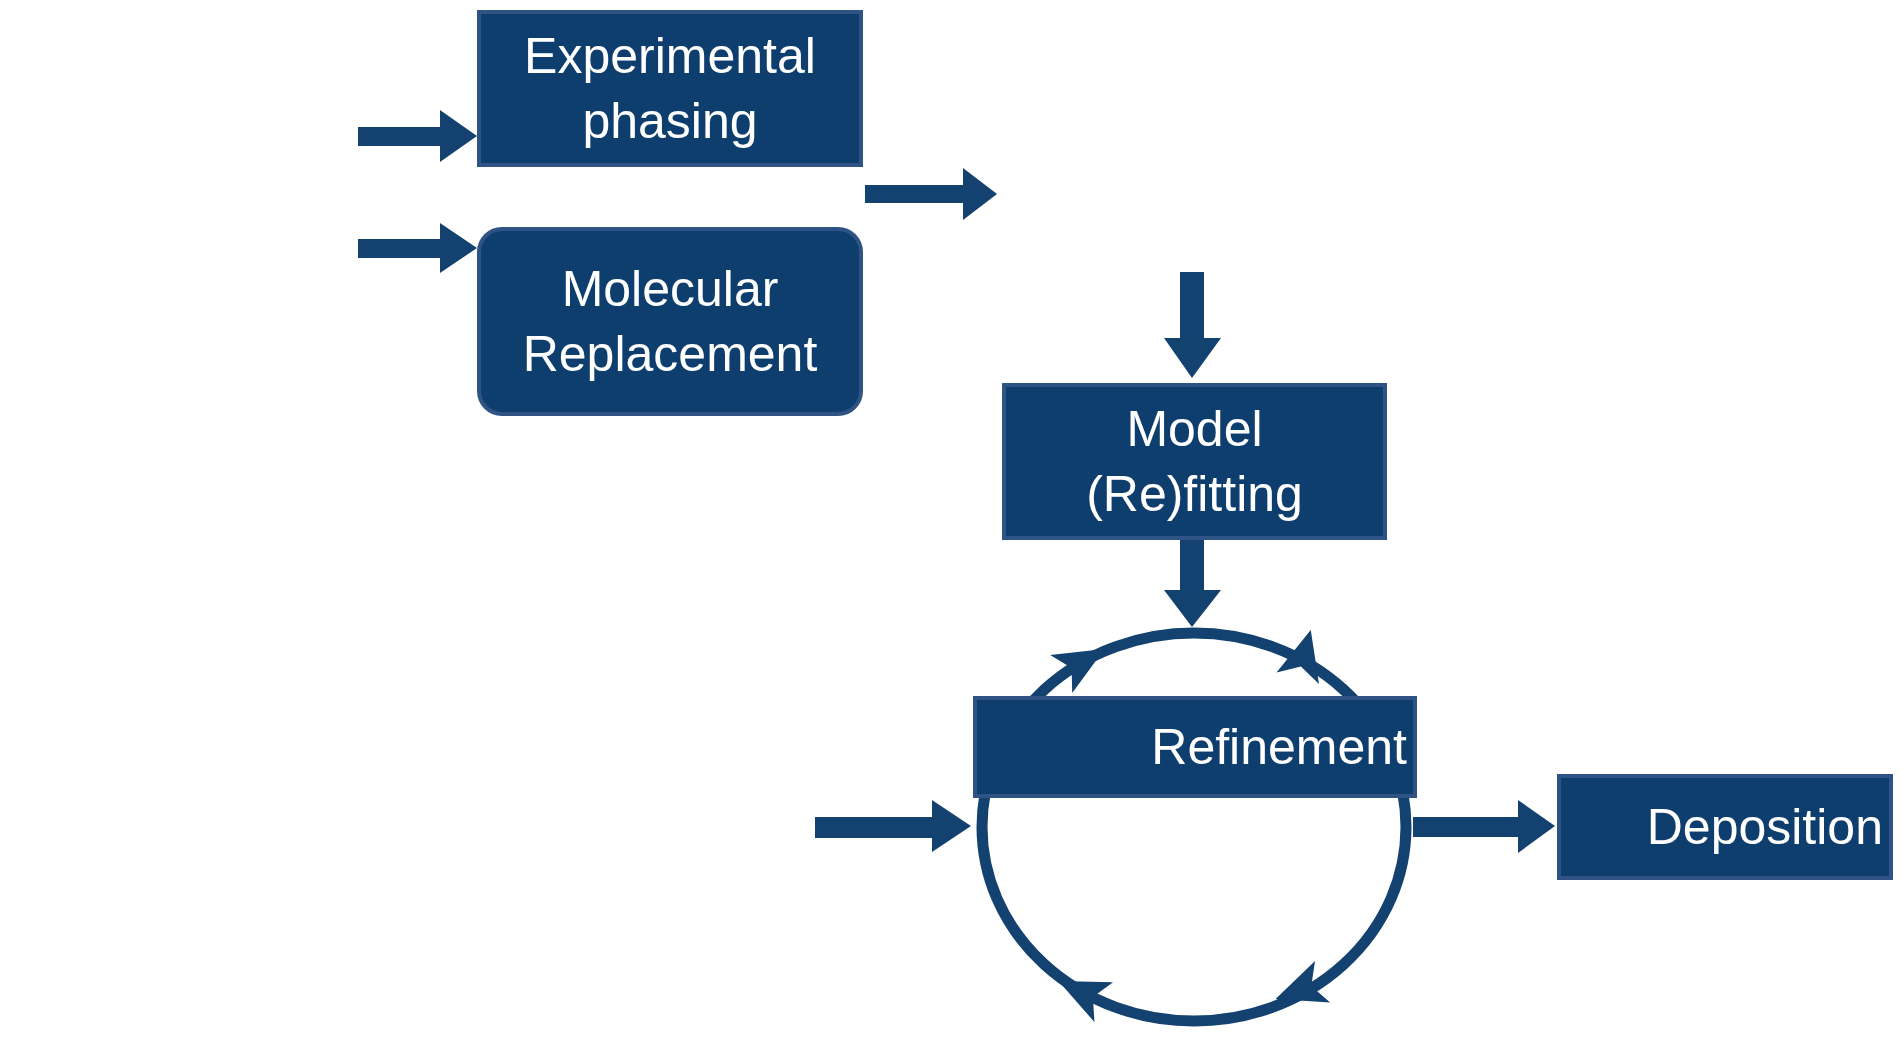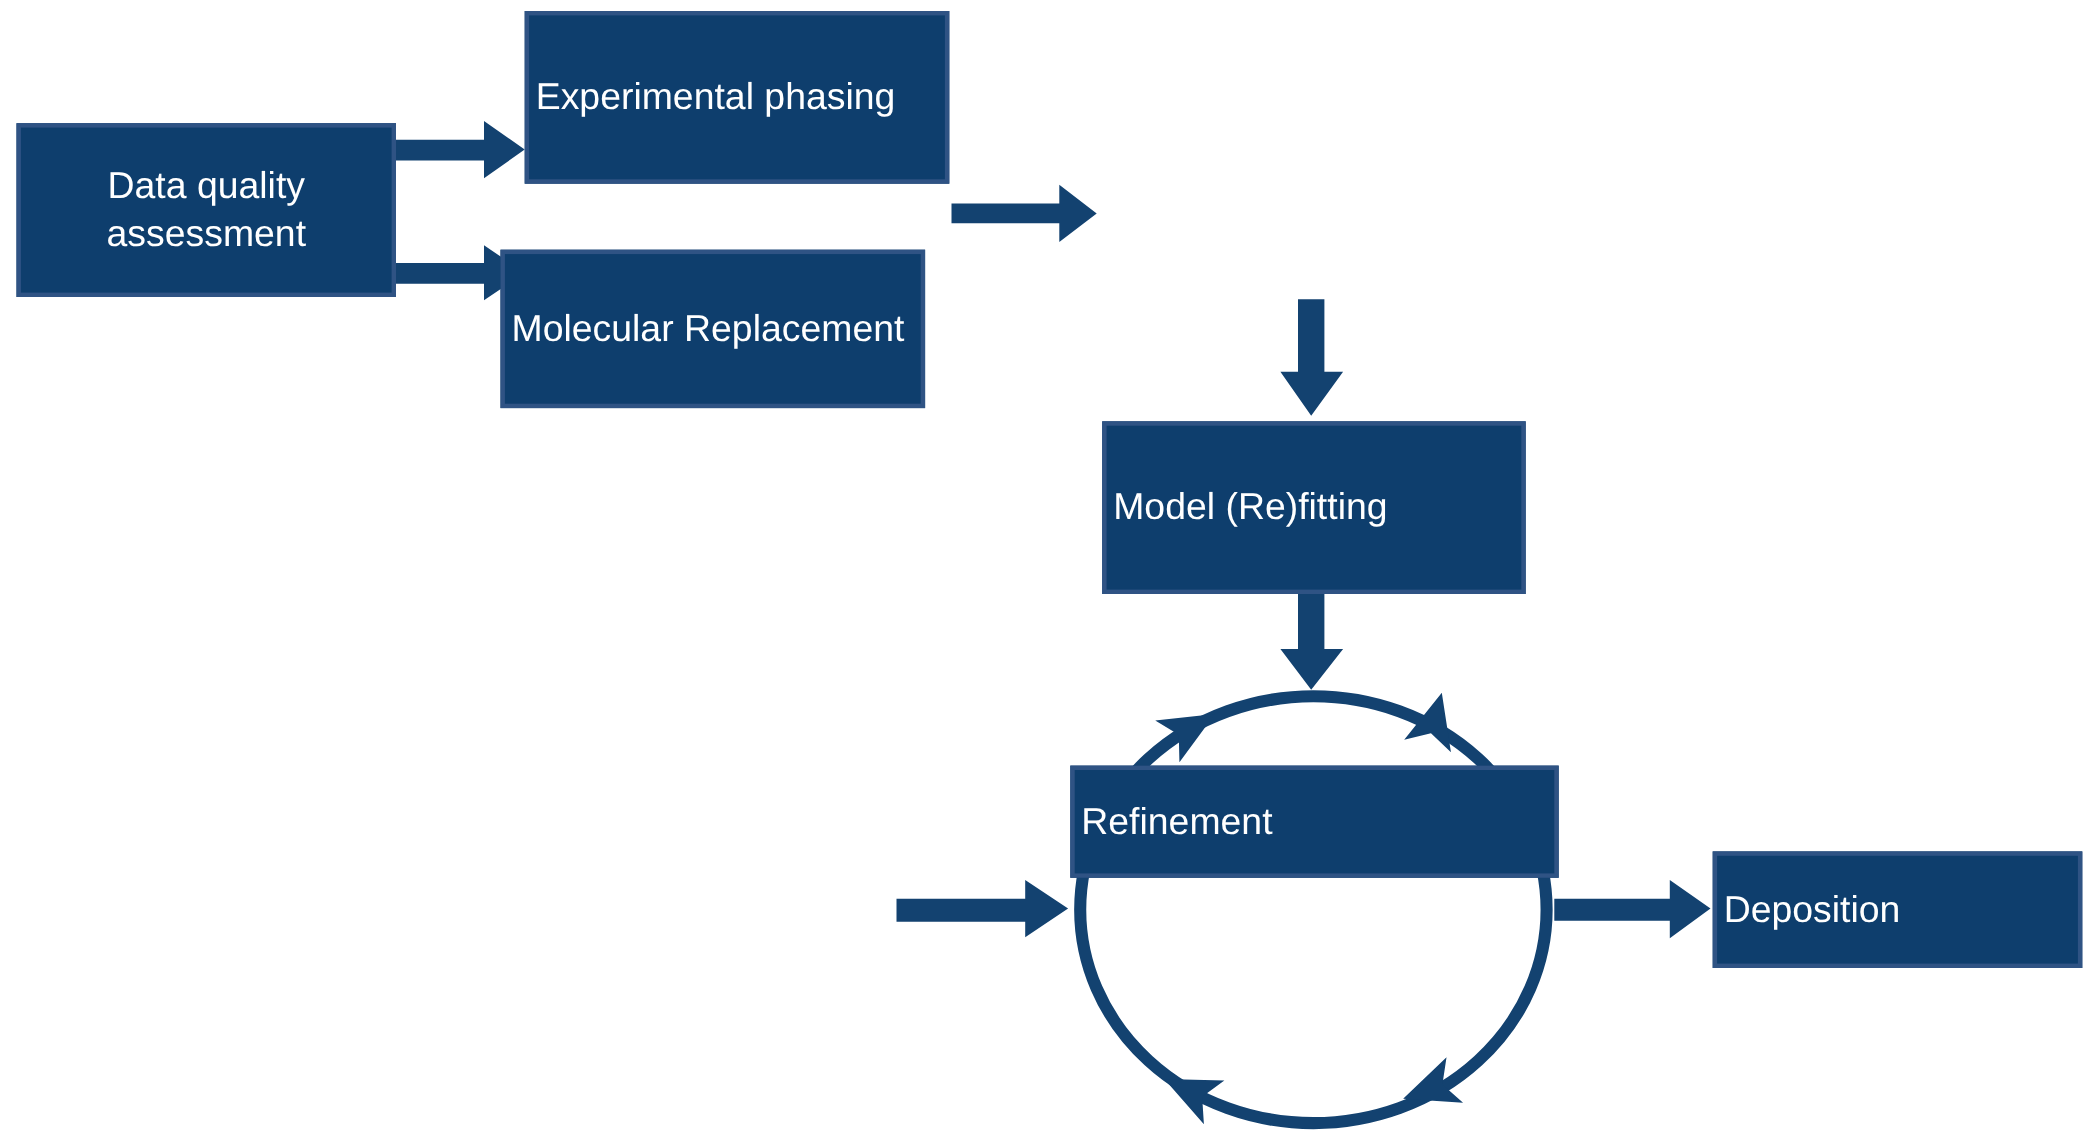--- a/index.html
+++ b/index.html
@@ -14,35 +14,35 @@
     position:relative;
     width:1903px;height:1043px;
     background:var(--bg);
     overflow:hidden;
     font-family:"Liberation Sans", sans-serif;
   }
   .layer{position:absolute;left:0;top:0;width:1903px;height:1043px;}
   svg.layer{z-index:0;}
   .node{
     position:absolute;
-    display:flex;align-items:center;justify-content:flex-start;
+    display:flex;align-items:center;justify-content:flex-end;
     text-align:center;
     color:var(--text-color);
     background:var(--box-fill);
     border:4px solid var(--box-border);
     box-sizing:border-box;
-    font-size:34px;
+    font-size:50px;
     line-height:1.3;
     z-index:1;
     padding:0 6px;
   }
   
   .n-dqa{left:15px;  top:112px; width:345px; height:158px;}
   .n-exp{left:477px; top:10px;  width:386px; height:157px;}
-  .n-mol{left:455px; top:227px; width:386px; height:144px;}
+  .n-mol{left:477px; top:227px; width:386px; height:189px;border-radius:25px;}
   .n-den{left:1002px;top:117px; width:385px; height:155px;}
   .n-mod{left:1002px;top:383px; width:385px; height:157px;}
   .n-ref{left:973px; top:696px; width:444px; height:102px;}
   .n-val{left:973px; top:849px; width:436px; height:102px;}
   .n-lig{left:472px; top:775px; width:343px; height:102px;}
   .n-dep{left:1557px;top:774px; width:336px; height:106px;}
 
   .arrow{fill:var(--arrow);stroke:none;}
   .ring{fill:none;stroke:var(--arrow);stroke-width:11px;}
   .ringhead{fill:var(--arrow);stroke:none;}
@@ -69,23 +69,20 @@
 
     <polygon class="arrow" points="1180,272 1204,272 1204,338 1221,338 1192,378 1164,338 1180,338"></polygon>
 
     <polygon class="arrow" points="1180,540 1204,540 1204,590 1221,590 1192,627 1164,590 1180,590"></polygon>
 
     <polygon class="arrow" points="815,817 932,817 932,800 971,826 932,852 932,838 815,838"></polygon>
 
     <polygon class="arrow" points="1413,817 1518,817 1518,800 1555,826 1518,853 1518,837 1413,837"></polygon>
   </svg>
 
-  <div class="node n-dqa">
-    <span>Data quality assessment</span>
-  </div>
 
   <div class="node n-exp">
     <span>Experimental phasing</span>
   </div>
 
   <div class="node n-mol">
     <span>Molecular Replacement</span>
   </div>
 
 

